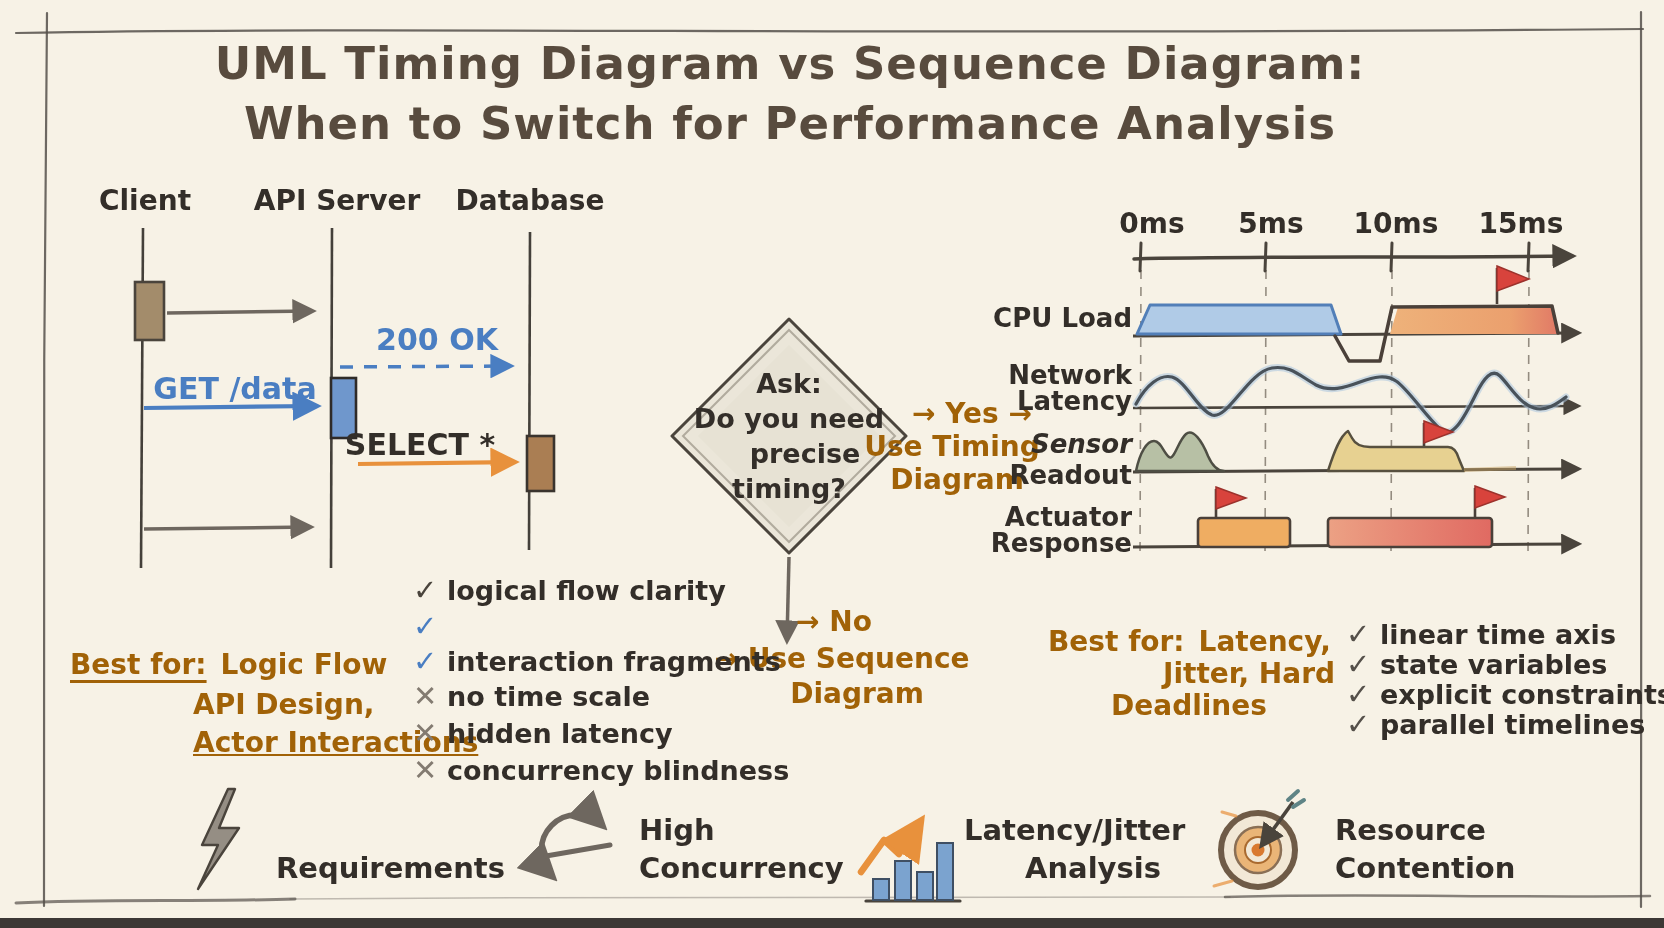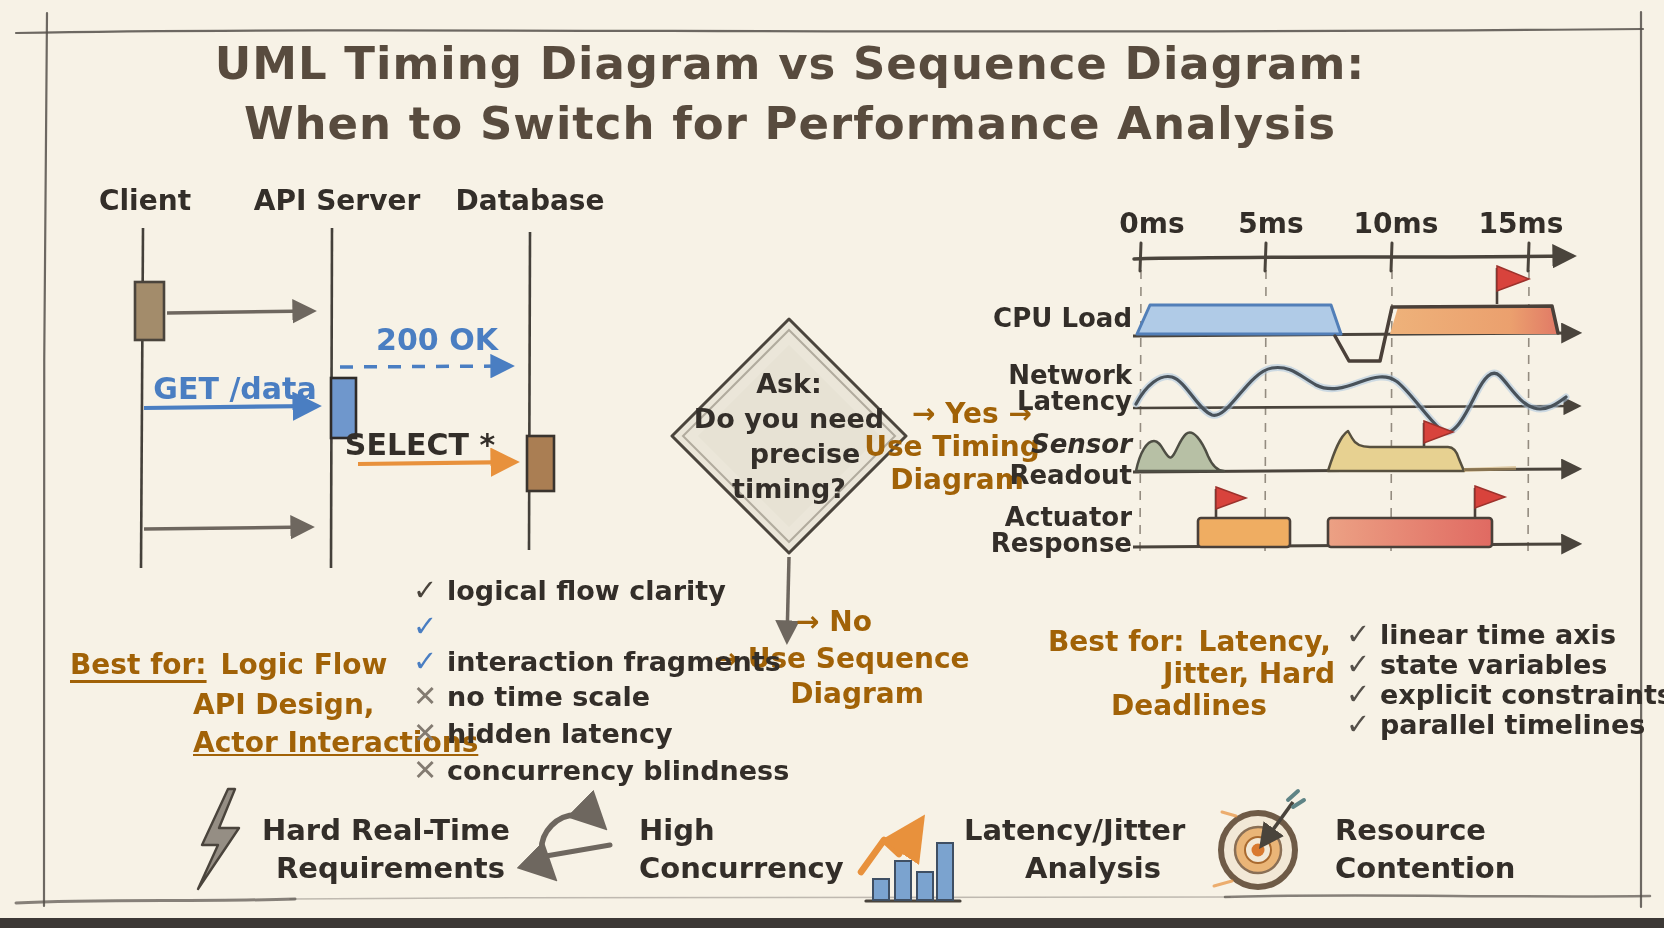--- a/index.html
+++ b/index.html
@@ -258,21 +258,20 @@
 </div>
 <div class="t cl" style="left:1346px;top:679px;">
   <span class="mk tg">✓</span>
   <span>explicit constraints</span>
 </div>
 <div class="t cl" style="left:1346px;top:709px;">
   <span class="mk tg">✓</span>
   <span>parallel timelines</span>
 </div>
 
-<div class="t cap" style="left:262px;top:815px;">Hard Real-Time</div>
 <div class="t cap" style="left:276px;top:853px;">Requirements</div>
 <div class="t cap" style="left:639px;top:815px;">High</div>
 <div class="t cap" style="left:639px;top:853px;">Concurrency</div>
 <div class="t cap" style="left:964px;top:815px;">Latency/Jitter</div>
 <div class="t cap" style="left:1009px;top:853px;margin-left:16px;">Analysis</div>
 <div class="t cap" style="left:1335px;top:815px;">Resource</div>
 <div class="t cap" style="left:1335px;top:853px;">Contention</div>
 
 </div>
 

